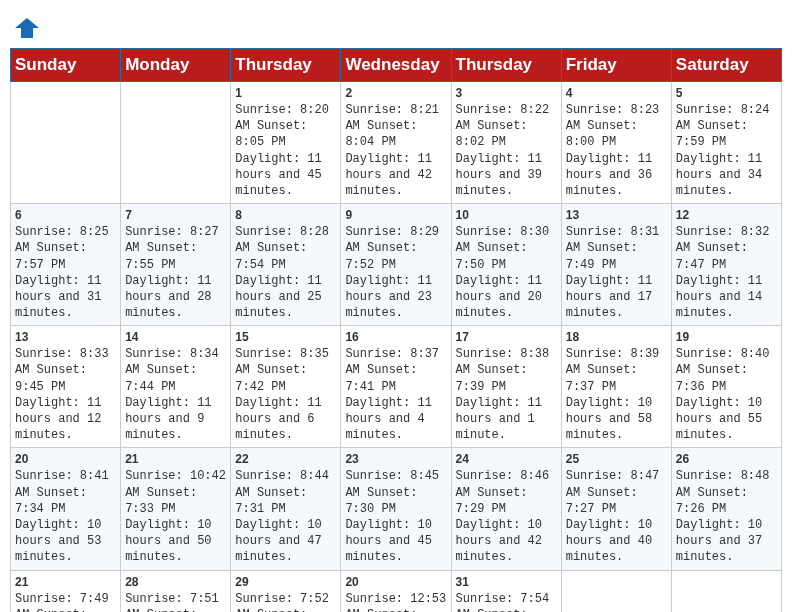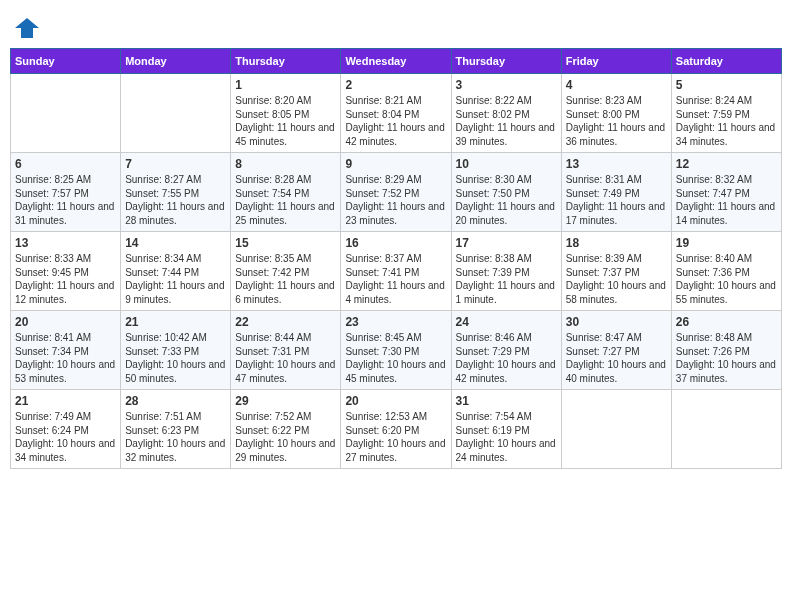--- a/index.html
+++ b/index.html
@@ -47,25 +47,25 @@
       font-size: 13px;
       color: #555;
       font-weight: bold;
     }
     .calendar {
       width: 100%;
       border-collapse: collapse;
       font-size: 10px;
     }
     .calendar th {
-      background: #6d28d9;
+      background: #b91c1c;
       color: #fff;
       padding: 6px 4px;
       text-align: left;
-      font-size: 11px;
+      font-size: 17px;
       font-weight: bold;
       border: 1px solid #2a6aa0;
     }
     .calendar td {
       border: 1px solid #ccc;
       vertical-align: top;
       padding: 4px;
       width: 110px;
       min-height: 80px;
       background: #fff;
@@ -74,23 +74,24 @@
     .calendar tr:nth-child(even) td {
       background: #f5f8fc;
     }
     .day-number {
       font-weight: bold;
       font-size: 12px;
       display: block;
       margin-bottom: 2px;
     }
     .day-info {
-      font-size: 10px;
+      font-size: 12px;
       line-height: 1.35;
       color: #333;
+      font-family: Liberation Mono, monospace;
     }
     .empty-cell {
       background: #fff;
     }
   </style>
 </head>
 <body>
 
 <div class="header">
   <div class="logo">
@@ -270,21 +271,21 @@
 Sunset: 7:30 PM
 Daylight: 10 hours and 45 minutes.</div>
         </td>
         <td>
           <span class="day-number">24</span>
           <div class="day-info">Sunrise: 8:46 AM
 Sunset: 7:29 PM
 Daylight: 10 hours and 42 minutes.</div>
         </td>
         <td>
-          <span class="day-number">30</span>
+          <span class="day-number">25</span>
           <div class="day-info">Sunrise: 8:47 AM
 Sunset: 7:27 PM
 Daylight: 10 hours and 40 minutes.</div>
         </td>
         <td>
           <span class="day-number">26</span>
           <div class="day-info">Sunrise: 8:48 AM
 Sunset: 7:26 PM
 Daylight: 10 hours and 37 minutes.</div>
         </td>

